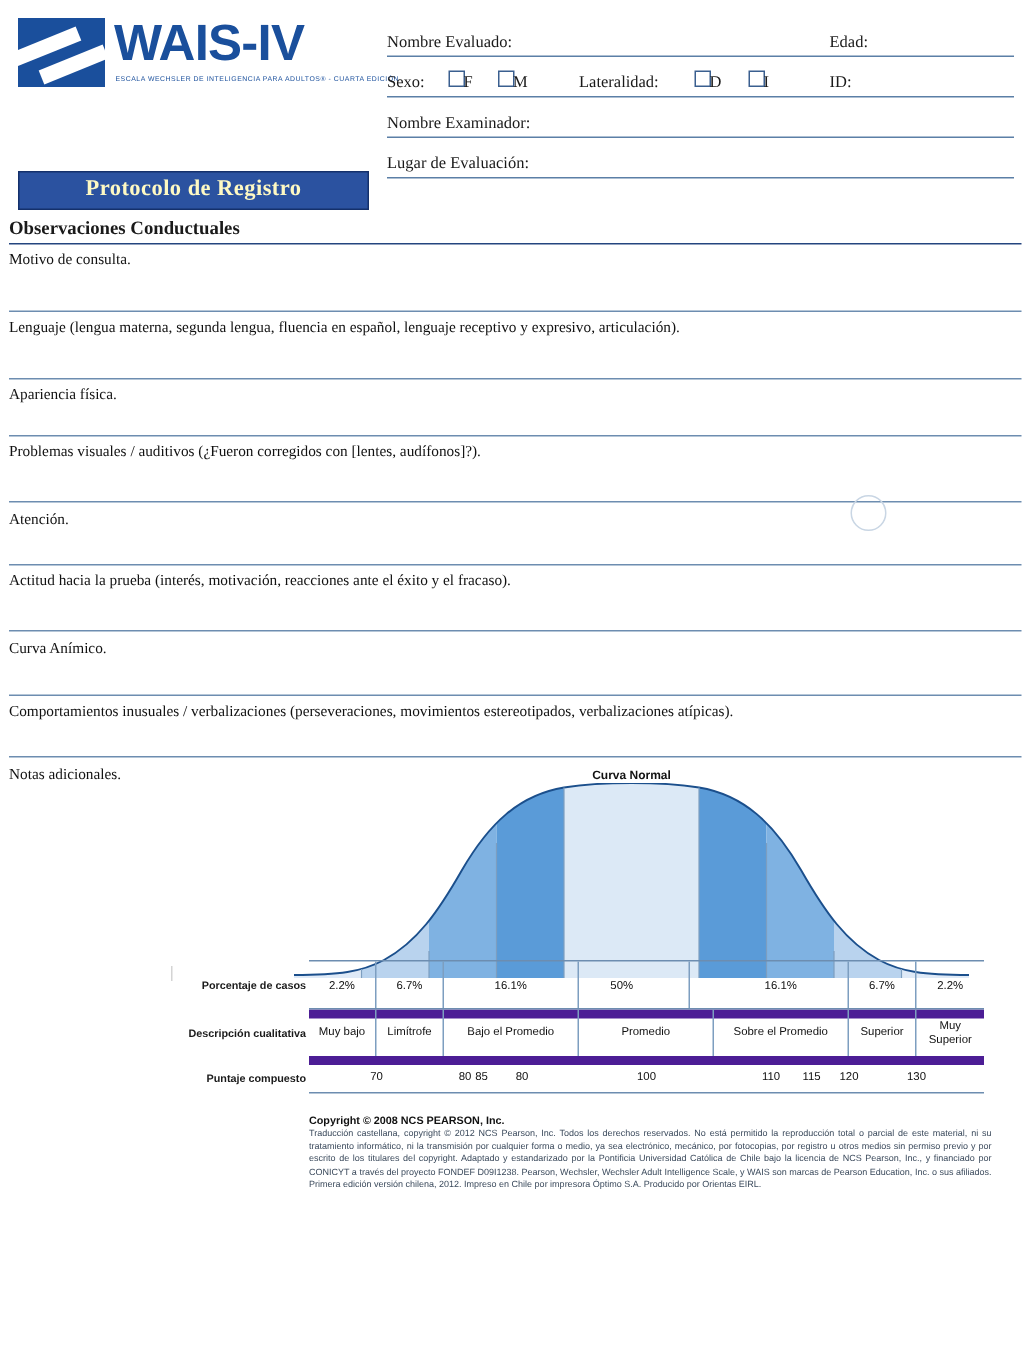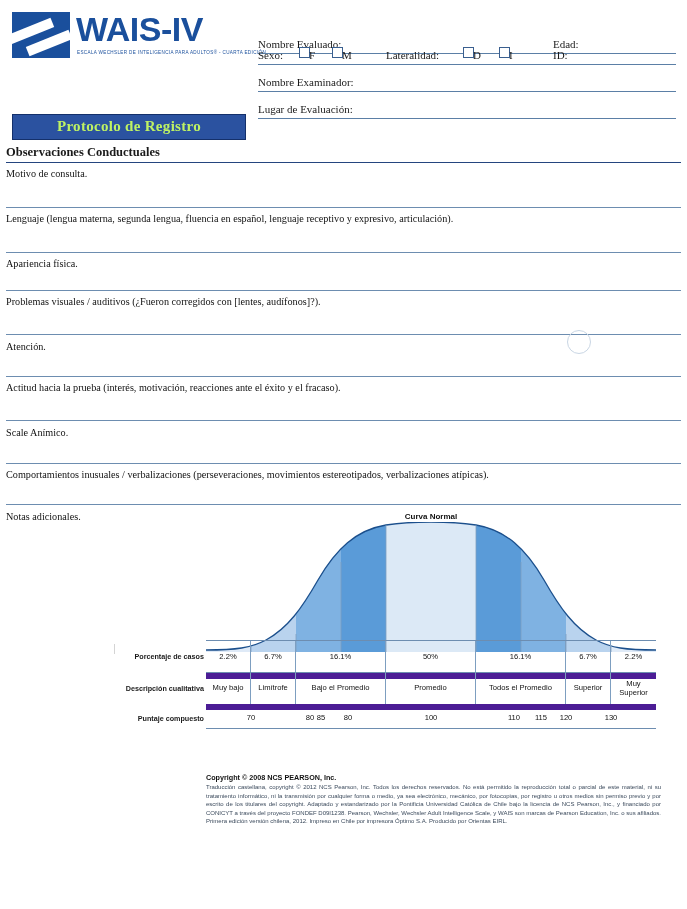--- a/index.html
+++ b/index.html
@@ -99,21 +99,21 @@
     position: absolute;
     left: 12px; top: 114px;
     width: 232px; height: 24px;
     background: #2b52a0;
     border: 1px solid #14306b;
   }
   .title-bar .t {
     position: absolute;
     left: 0; right: 0; top: 3px;
     text-align: center;
-    color: #bef264;
+    color: #fef9c3;
     font-family: "Liberation Serif", serif;
     font-weight: bold;
     font-size: 15px;
     letter-spacing: 0.3px;
   }
 
   .section-head {
     position: absolute;
     left: 6px; top: 145px;
     width: 675px;
@@ -140,21 +140,21 @@
     position: absolute;
     left: 6px;
     width: 675px;
     height: 0;
     border-bottom: 1px solid #6d8db0;
   }
 
   
   .fig {
     position: absolute;
-    left: 206px; top: 512px;
+    left: 196px; top: 512px;
     width: 450px; height: 225px;
   }
   .fig-title {
     position: absolute;
     left: 0; width: 450px; top: 0;
     text-align: center;
     font-family: "Liberation Sans", sans-serif;
     font-size: 8px;
     font-weight: bold;
     color: #111;
@@ -218,21 +218,20 @@
     position: absolute;
     left: 206px; top: 742px;
     width: 455px;
   }
   .copy .ctitle {
     font-family: "Liberation Sans", sans-serif;
     font-size: 7.2px;
     font-weight: bold;
     color: #111;
     margin-bottom: 1px;
-    margin-top: 31px;
   }
   .copy .cbody {
     font-family: "Liberation Sans", sans-serif;
     font-size: 6px;
     line-height: 1.42;
     color: #3b4a5c;
     text-align: justify;
   }
 
   .scan-circle {
@@ -258,21 +257,21 @@
     <div class="logo-mark">
       <div class="w1"></div>
       <div class="w2"></div>
     </div>
     <div class="logo-text">WAIS-IV</div>
     <div class="logo-sub">ESCALA WECHSLER DE INTELIGENCIA PARA ADULTOS® - CUARTA EDICIÓN</div>
   </div>
 
   <div class="form-area">
 
-    <div class="form-row" style="top:16px;">
+    <div class="form-row" style="top:0px;">
       <span class="lbl" style="left:0;">Nombre Evaluado:</span>
       <span class="lbl" style="left:295px;">Edad:</span>
     </div>
 
     <div class="form-row" style="top:54px;">
       <span class="lbl" style="left:0;">Nombre Examinador:</span>
     </div>
 
     <div class="form-row" style="top:27px;">
       <span class="lbl" style="left:0;">Sexo:</span>
@@ -327,21 +326,21 @@
 <div class="rule" style="top:376px;"></div>
 
 <div class="obs" style="top:382px;">
   <div class="q">Actitud hacia la prueba (interés, motivación, reacciones ante el éxito y el fracaso).</div>
 </div>
 <div class="rule" style="top:420px;"></div>
 
 <div class="obs" style="top:399px; left:6px;"></div>
 
 <div class="obs" style="top:427px;">
-  <div class="q">Scale Anímico.</div>
+  <div class="q">Curva Anímico.</div>
 </div>
 <div class="rule" style="top:463px;"></div>
 
 <div class="obs" style="top:469px;">
   <div class="q">Comportamientos inusuales / verbalizaciones (perseveraciones, movimientos estereotipados, verbalizaciones atípicas).</div>
 </div>
 <div class="rule" style="top:504px;"></div>
 
 <div class="obs" style="top:511px;">
   <div class="q">Notas adicionales.</div>
@@ -402,33 +401,33 @@
   </svg>
 </div>
 
 <div class="tbl">
 
   <div class="tbl-row" style="top:0px; height:32px;">
     <span class="rowlbl" style="top:11px;">Porcentaje de casos</span>
     <div class="cell" style="left:0px;   width:45px;">2.2%</div>
     <div class="cell" style="left:45px;  width:45px;">6.7%</div>
     <div class="cell" style="left:90px;  width:90px;">16.1%</div>
-    <div class="cell" style="left:180px; width:90px;">50%</div>
+    <div class="cell" style="left:164px; width:90px;">50%</div>
     <div class="cell" style="left:270px; width:90px;">16.1%</div>
     <div class="cell" style="left:360px; width:45px;">6.7%</div>
     <div class="cell" style="left:405px; width:45px;">2.2%</div>
   </div>
 
   <div class="tbl-row" style="top:32px; height:31px;">
     <span class="rowlbl" style="top:11px;">Descripción cualitativa</span>
     <div class="cell" style="left:0px;   width:45px;">Muy bajo</div>
     <div class="cell" style="left:45px;  width:45px;">Limítrofe</div>
     <div class="cell" style="left:90px;  width:90px;">Bajo el Promedio</div>
     <div class="cell" style="left:180px; width:90px;">Promedio</div>
-    <div class="cell" style="left:270px; width:90px;">Todos el Promedio</div>
+    <div class="cell" style="left:270px; width:90px;">Sobre el Promedio</div>
     <div class="cell" style="left:360px; width:45px;">Superior</div>
     <div class="cell" style="left:405px; width:45px;">Muy Superior</div>
   </div>
 
 </div>
 
 <div class="scale-row">
   <span class="rowlbl" style="top:2px;">Puntaje compuesto</span>
   <span class="scale-num" style="left:45px;">70</span>
   <span class="scale-num" style="left:90px;padding-left:28px;">80</span>

